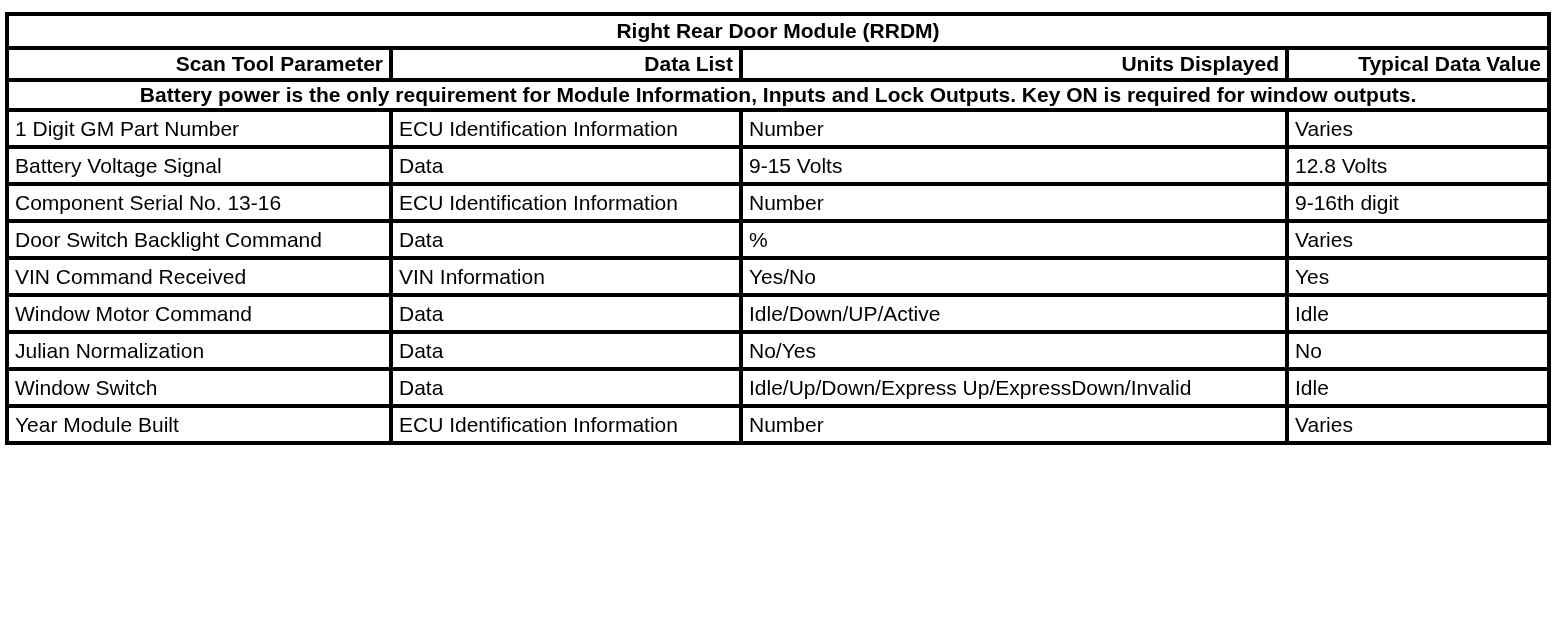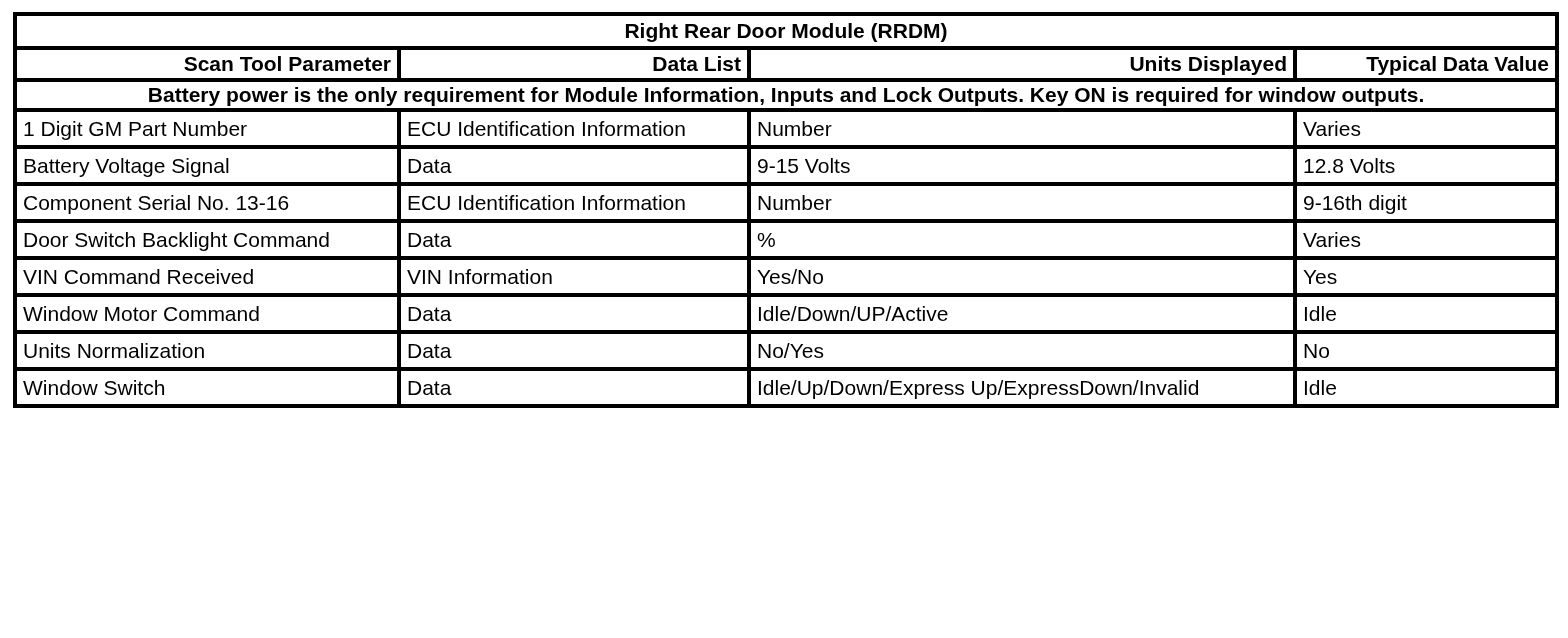--- a/index.html
+++ b/index.html
@@ -6,21 +6,21 @@
     margin: 0;
     padding: 0;
     background: #ffffff;
     font-family: "Liberation Sans", sans-serif;
     color: #000000;
   }
   .page {
     width: 1568px;
     height: 488px;
     box-sizing: border-box;
-    padding: 12px 13px;
+    padding: 12px 5px;
     background: #ffffff;
   }
   table.rrdm {
     border-collapse: collapse;
     table-layout: fixed;
     width: 1542px;
     border: 4px solid #000000;
     background: #ffffff;
   }
   table.rrdm td, table.rrdm th {
@@ -116,26 +116,32 @@
           <td class="col2">Yes/No</td>
           <td class="col3">Yes</td>
         </tr>
         <tr>
           <td class="col0">Window Motor Command</td>
           <td class="col1">Data</td>
           <td class="col2">Idle/Down/UP/Active</td>
           <td class="col3">Idle</td>
         </tr>
         <tr>
-          <td class="col0">Units Normalization</td>
+          <td class="col0">Julian Normalization</td>
           <td class="col1">Data</td>
           <td class="col2">No/Yes</td>
           <td class="col3">No</td>
         </tr>
         <tr>
           <td class="col0">Window Switch</td>
           <td class="col1">Data</td>
           <td class="col2">Idle/Up/Down/Express Up/ExpressDown/Invalid</td>
           <td class="col3">Idle</td>
         </tr>
+        <tr>
+          <td class="col0">Year Module Built</td>
+          <td class="col1">ECU Identification Information</td>
+          <td class="col2">Number</td>
+          <td class="col3">Varies</td>
+        </tr>
       </tbody>
   </table>
 </div>
 
 </body></html>

